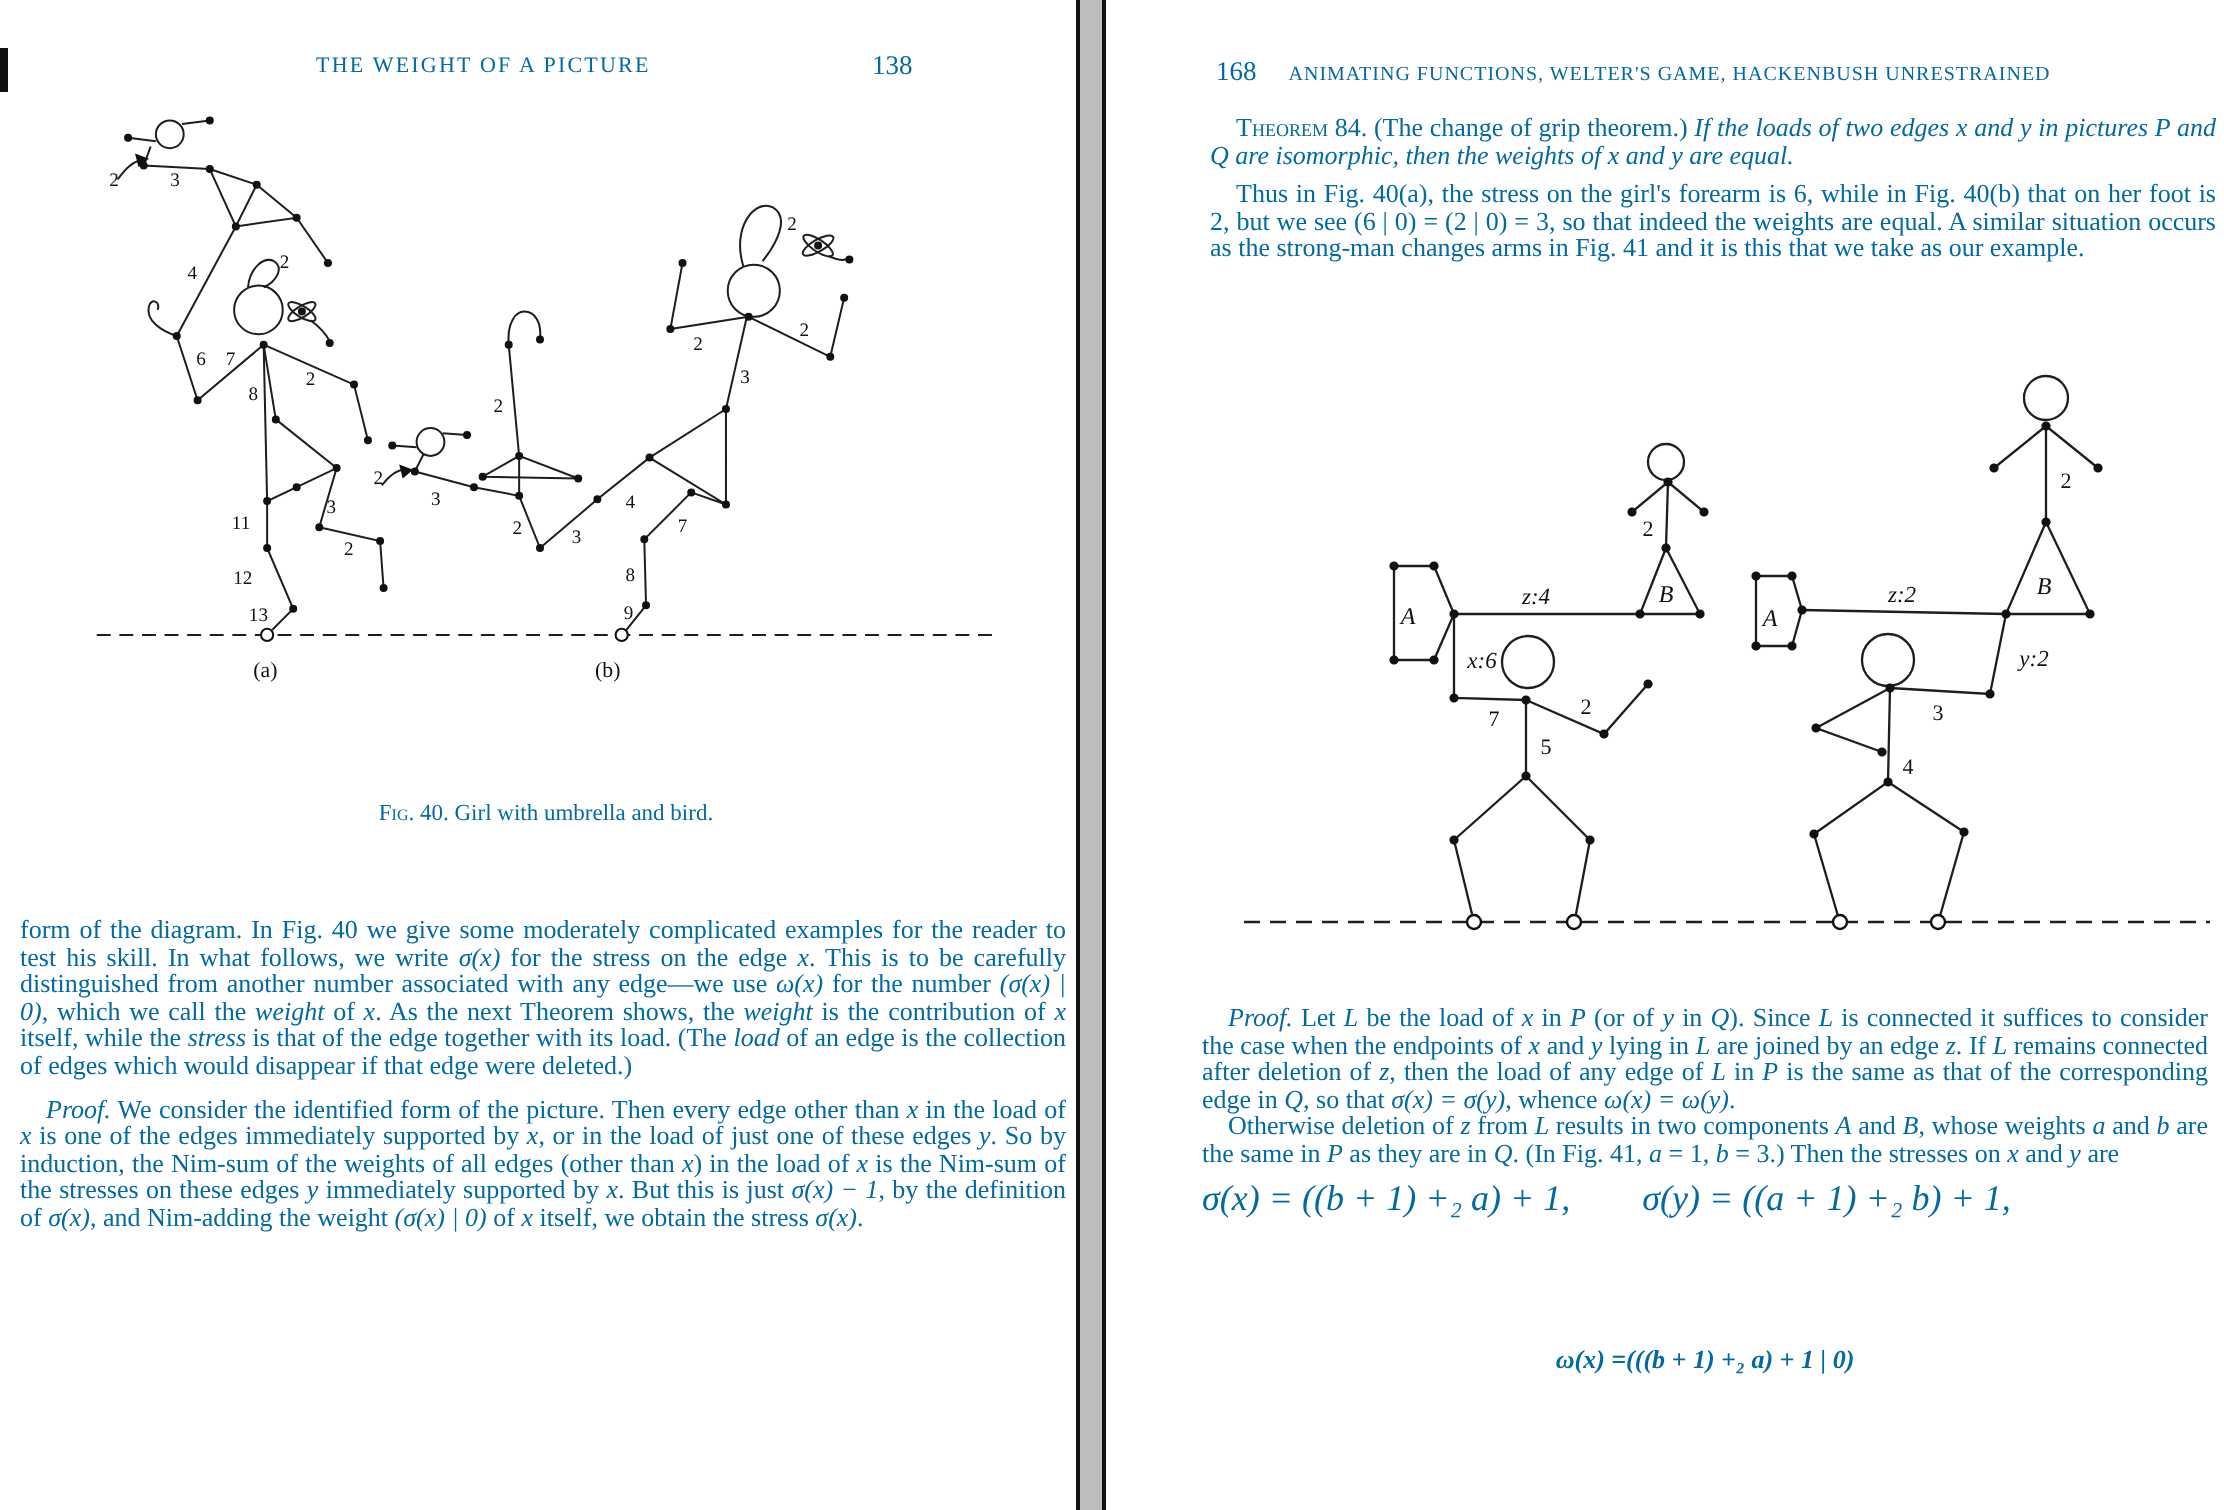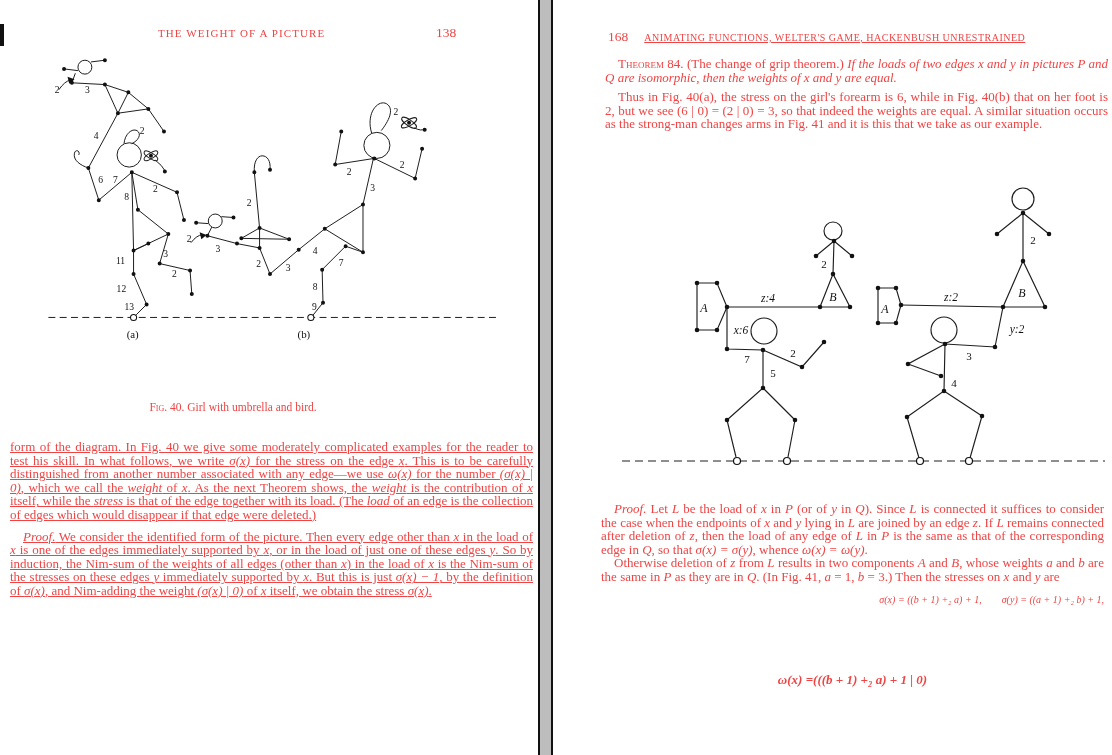--- a/index.html
+++ b/index.html
@@ -1,24 +1,24 @@
 <!DOCTYPE html>
 <html><head>
 <meta charset="utf-8">
 <style>
   html,body{margin:0;padding:0;background:#ffffff;}
   #app{position:relative;width:1112px;height:755px;background:#fff;overflow:hidden;
-       font-family:"Liberation Serif","DejaVu Serif",serif;color:#ef4444;}
+       font-family:"Liberation Serif","DejaVu Serif",serif;color:#0369a1;}
   .abs{position:absolute;}
   .it{font-style:italic;}
   .sc{font-variant:small-caps;}
   .bodytext{font-size:13px;line-height:13.6px;text-align:justify;}
   .bodytext p{margin:0;}
   .indent{text-indent:13px;}
-  .eq{font-size:10px;font-style:italic;white-space:pre;text-align:right;margin-top:9px;}
+  .eq{font-size:18px;font-style:italic;white-space:pre;text-align:left;margin-top:9px;}
   .eqblock{text-align:center;margin-top:9px;}
   .eqblock .inner{display:inline-block;text-align:left;font-style:italic;white-space:pre;
                   font-size:13px;line-height:26px;}
   .runninghead{font-size:11px;letter-spacing:1.1px;white-space:nowrap;}
   .pagenum{font-size:13.5px;}
   .figcaption{font-size:11.5px;text-align:center;}
   .gutter{position:absolute;left:538px;top:0;width:15px;height:755px;background:#bdbdbd;
           border-left:2px solid #111;border-right:2px solid #111;box-sizing:border-box;}
   .edgemark{position:absolute;left:0;top:24px;width:4px;height:22px;background:#111;}
   svg{position:absolute;}
@@ -135,32 +135,32 @@
       <text x="322" y="284" font-size="11" text-anchor="middle">4</text>
       <text x="352" y="298" font-size="11" text-anchor="middle">7</text>
       <text x="322" y="326" font-size="11" text-anchor="middle">8</text>
       <text x="321" y="348" font-size="11" text-anchor="middle">9</text>
       <text x="388" y="212" font-size="11" text-anchor="middle">3</text>
       <text x="361" y="193" font-size="11" text-anchor="middle">2</text>
       <text x="422" y="185" font-size="11" text-anchor="middle">2</text>
       <text x="415" y="124" font-size="11" text-anchor="middle">2</text>
       <text x="309" y="381" font-size="12.5" text-anchor="middle">(b)</text>
     </svg>
-  <div class="abs figcaption" style="left:0;top:401px;width:466px;"><span class="sc">Fig</span><span>. 40. Girl with umbrella and bird.</span></div>
-
-  <div class="abs bodytext" style="left:10px;top:440px;width:523px;text-decoration:underline;">
+  <div class="abs figcaption" style="left:0;top:401px;width:466px;padding-left:40px;"><span class="sc">Fig</span><span>. 40. Girl with umbrella and bird.</span></div>
+
+  <div class="abs bodytext" style="left:10px;top:458px;width:523px;">
     <p><span>form of the diagram. In Fig. 40 we give some moderately complicated examples for the reader to test his skill. In what follows, we write </span><span class="it">σ(x)</span><span> for the stress on the edge </span><span class="it">x</span><span>. This is to be carefully distinguished from another number associated with any edge—we use </span><span class="it">ω(x)</span><span> for the number </span><span class="it">(σ(x) | 0)</span><span>, which we call the </span><span class="it">weight</span><span> of </span><span class="it">x</span><span>. As the next Theorem shows, the </span><span class="it">weight</span><span> is the contribution of </span><span class="it">x</span><span> itself, while the </span><span class="it">stress</span><span> is that of the edge together with its load. (The </span><span class="it">load</span><span> of an edge is the collection of edges which would disappear if that edge were deleted.)</span></p>
     <p class="indent" style="margin-top:8px;"><span class="it">Proof.</span><span> We consider the identified form of the picture. Then every edge other than </span><span class="it">x</span><span> in the load of </span><span class="it">x</span><span> is one of the edges immediately supported by </span><span class="it">x</span><span>, or in the load of just one of these edges </span><span class="it">y</span><span>. So by induction, the Nim-sum of the weights of all edges (other than </span><span class="it">x</span><span>) in the load of </span><span class="it">x</span><span> is the Nim-sum of the stresses on these edges </span><span class="it">y</span><span> immediately supported by </span><span class="it">x</span><span>. But this is just </span><span class="it">σ(x) − 1</span><span>, by the definition of </span><span class="it">σ(x)</span><span>, and Nim-adding the weight </span><span class="it">(σ(x) | 0)</span><span> of </span><span class="it">x</span><span> itself, we obtain the stress </span><span class="it">σ(x)</span><span>.</span></p>
   </div>
 
   <div class="gutter"></div>
 
   <div class="abs" style="left:608px;top:27px;white-space:nowrap;">
     <span class="pagenum">168</span>
-    <span class="runninghead" style="font-size:10px;letter-spacing:0.5px;margin-left:12px;text-decoration:underline;">ANIMATING FUNCTIONS, WELTER'S GAME, HACKENBUSH UNRESTRAINED</span>
+    <span class="runninghead" style="font-size:10px;letter-spacing:0.5px;margin-left:12px;">ANIMATING FUNCTIONS, WELTER'S GAME, HACKENBUSH UNRESTRAINED</span>
   </div>
 
   <div class="abs bodytext" style="left:605px;top:57px;width:503px;">
     <p class="indent"><span class="sc">Theorem</span><span> 84. (The change of grip theorem.) </span><span class="it">If the loads of two edges x and y in pictures P and Q are isomorphic, then the weights of x and y are equal.</span></p>
     <p class="indent" style="margin-top:6px;"><span>Thus in Fig. 40(a), the stress on the girl's forearm is 6, while in Fig. 40(b) that on her foot is 2, but we see (6 | 0) = (2 | 0) = 3, so that indeed the weights are equal. A similar situation occurs as the strong-man changes arms in Fig. 41 and it is this that we take as our example.</span></p>
   </div>
 
   <svg style="left:600px;top:185px;" width="512" height="290" viewBox="600 185 512 290">
     <g class="stroke">
       <path d="M622 461 H1105" stroke-dasharray="8 5"></path>

